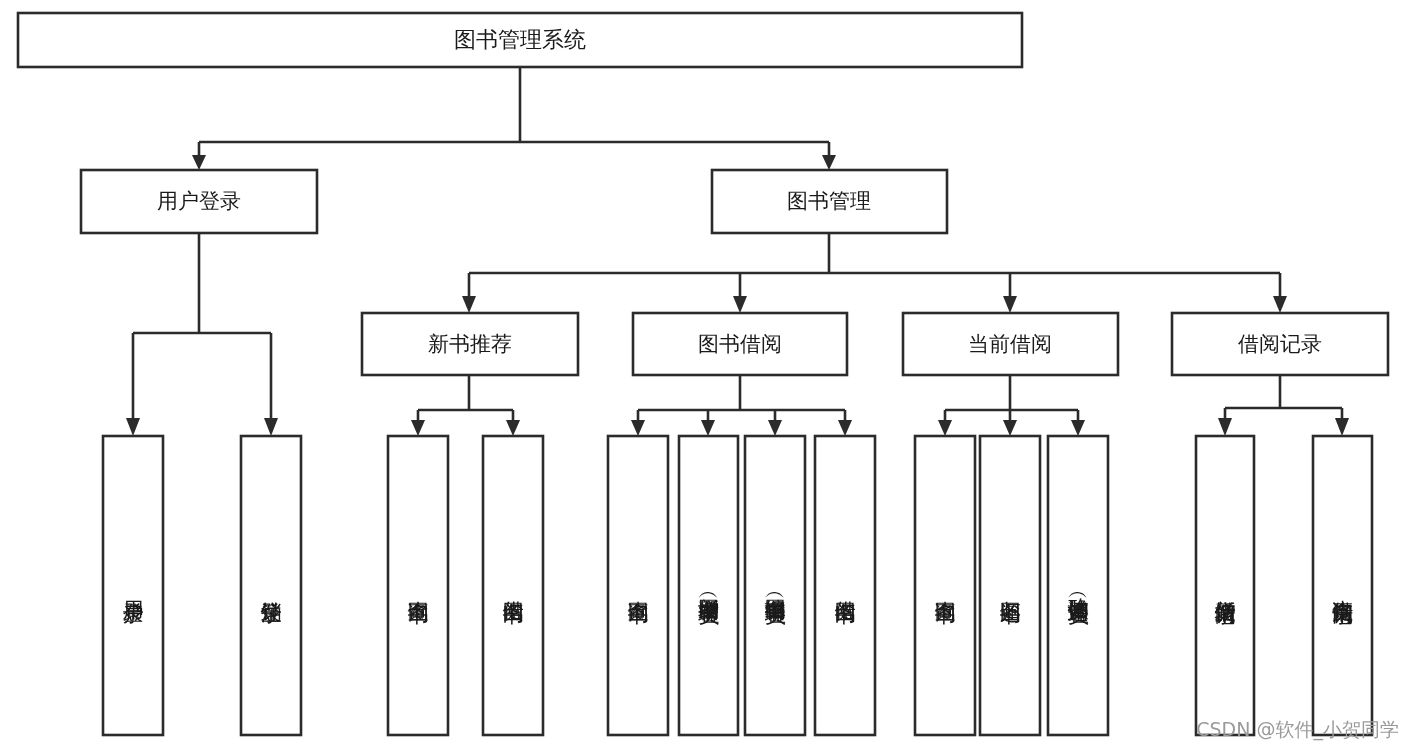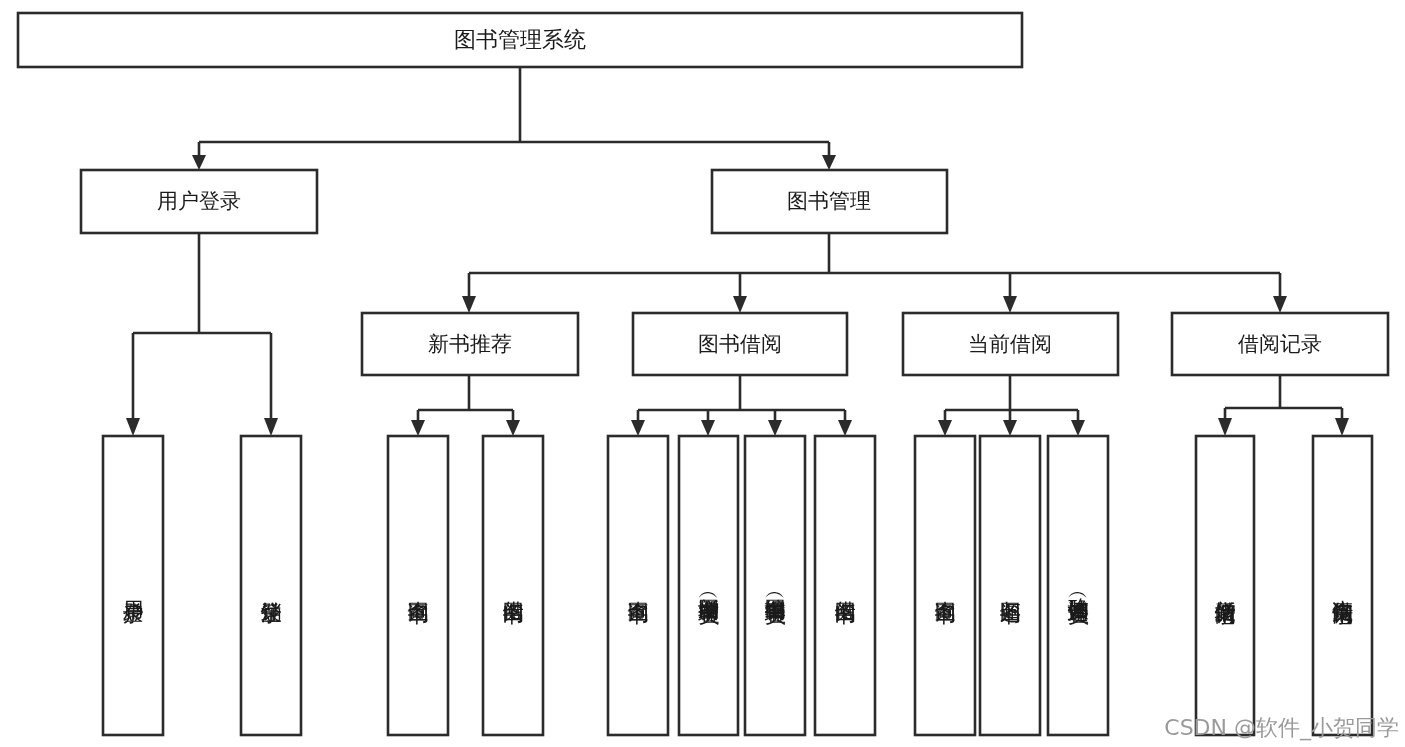--- a/index.html
+++ b/index.html
@@ -68,21 +68,21 @@
     justify-content: center;
     letter-spacing: 1px;
     white-space: nowrap;
     pointer-events: none;
   }
   #watermark {
     position: absolute;
     right: 6px;
     bottom: 4px;
     font-family: "DejaVu Sans", "Liberation Sans", sans-serif;
-    font-size: 22px;
+    font-size: 19px;
     color: #9a9a9a;
     white-space: nowrap;
   }
 </style>
 </head>
 <body>
 
 <div id="diagram-root">
 
   <svg id="flow-svg" viewBox="0 0 1405 747">

